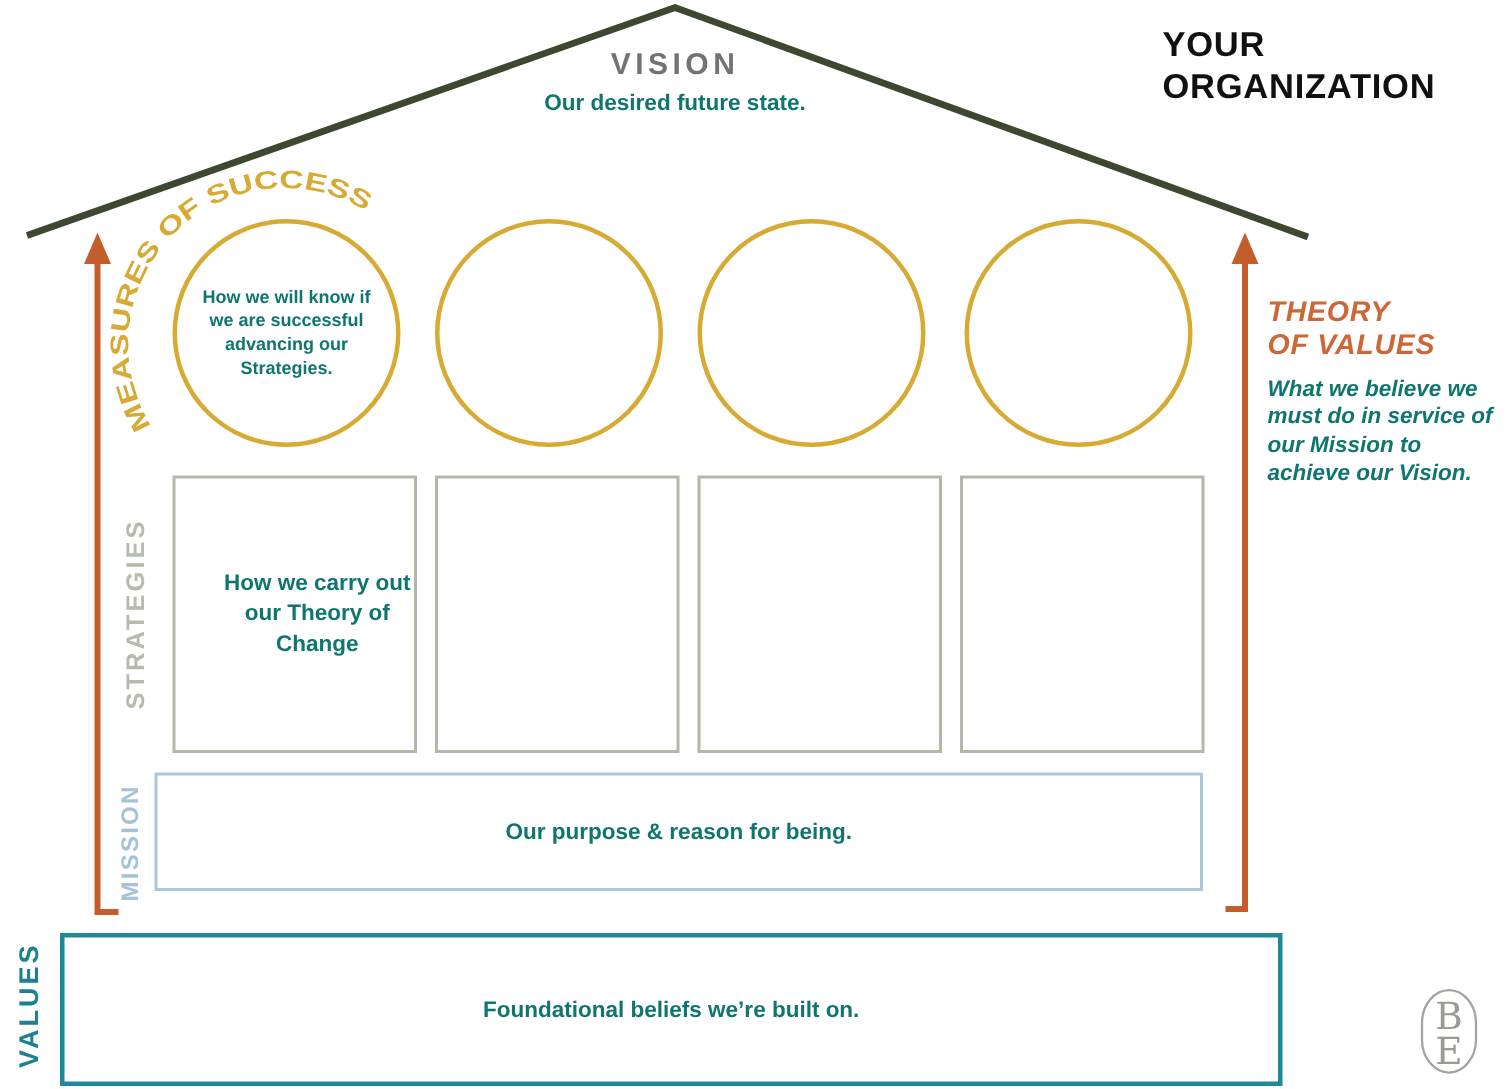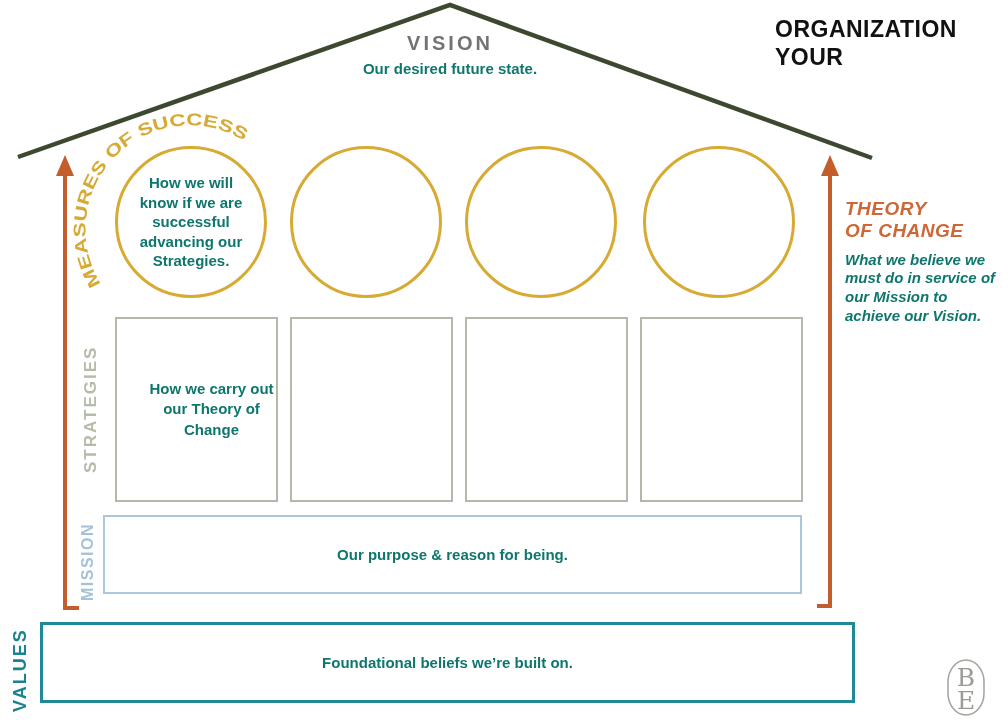--- a/index.html
+++ b/index.html
@@ -11,42 +11,42 @@
   .btxt{font-weight:bold;color:#0f766e;}
   
   .vision-label{left:300px;top:32px;width:300px;text-align:center;
     font-size:20px;font-weight:bold;letter-spacing:3px;color:#737373;}
   .vision-sub{left:300px;top:60px;width:300px;text-align:center;font-size:15px;}
   .org-name{left:775px;top:16px;font-size:23px;font-weight:bold;line-height:1.2;
     letter-spacing:0.5px;color:#111;}
   
   .m-circle{top:146px;width:142px;height:142px;border:3.5px solid #d7aa33;border-radius:50%;
     display:flex;align-items:center;justify-content:center;text-align:center;padding:2px;}
-  .m-circle .ctext{font-size:15px;line-height:1.3;width:126px;}
+  .m-circle .ctext{font-size:12px;line-height:1.3;width:126px;}
   
   .s-box{top:317px;width:163px;height:185px;border:2.5px solid #b3b9a9;box-sizing:border-box;
     display:flex;align-items:center;justify-content:center;text-align:center;}
   .s-box .ctext{font-size:15px;line-height:1.35;width:125px;}
   
   .theory{left:845px;top:198px;width:155px;font-style:italic;}
   .theory-title{font-size:19px;font-weight:bold;letter-spacing:0.5px;line-height:1.18;color:#cd6737;}
   .theory-desc{margin-top:8px;font-size:15px;line-height:1.24;}
   
   .vlabel{writing-mode:vertical-rl;transform:rotate(180deg);display:flex;
     align-items:center;justify-content:center;font-weight:bold;}
   .strategies-label{left:76px;top:317px;width:30px;height:185px;
     font-size:17px;letter-spacing:2px;color:#b6bcac;}
   .mission-label{left:74px;top:515px;width:28px;height:93px;
     font-size:16px;letter-spacing:1.5px;color:#a5c3d8;}
   .values-label{left:5px;top:624px;width:30px;height:92px;
     font-size:18px;letter-spacing:2px;color:#1a8290;}
   
   .mission-box{left:103px;top:515px;width:699px;height:79px;border:2.5px solid #abc8db;
     box-sizing:border-box;display:flex;align-items:center;justify-content:center;}
-  .values-box{left:40px;top:622px;width:815px;height:81px;border:3px solid #1f8997;
+  .values-box{left:40px;top:622px;width:815px;height:102px;border:3px solid #1f8997;
     box-sizing:border-box;display:flex;align-items:center;justify-content:center;}
   .bar-text{font-size:15px;text-align:center;}
   svg text{font-family:"Liberation Sans",sans-serif;}
   .logo-letter{font-family:"DejaVu Serif",serif;fill:#9b9b95;font-size:25px;}
 </style>
 </head>
 <body>
 
 <div class="stage">
 
@@ -75,41 +75,41 @@
       <rect x="948" y="660" width="36" height="55" rx="18" ry="22" fill="none" stroke="#a3a39f" stroke-width="1.5"></rect>
       <text class="logo-letter" x="966" y="686" text-anchor="middle">B</text>
       <text class="logo-letter" x="966" y="709" text-anchor="middle">E</text>
     </g>
   </svg>
 
   <div class="abs vision-label">VISION</div>
   <div class="abs vision-sub btxt">Our desired future state.</div>
 
   <div class="abs org-name">
+    <div>YOUR</div>
     <div>ORGANIZATION</div>
-    <div>YOUR</div>
   </div>
 
   <div class="abs m-circle" style="left:115px;">
     <div class="ctext btxt">How we will know if we are successful advancing our Strategies.</div>
   </div>
   <div class="abs m-circle" style="left:290px;">
     <div class="ctext btxt"></div>
   </div>
   <div class="abs m-circle" style="left:465px;">
     <div class="ctext btxt"></div>
   </div>
   <div class="abs m-circle" style="left:643px;">
     <div class="ctext btxt"></div>
   </div>
 
   <div class="abs theory">
     <div class="theory-title">
       <div>THEORY</div>
-      <div>OF CHANGE</div>
+      <div>OF VALUES</div>
     </div>
     <div class="theory-desc btxt">What we believe we must do in service of our Mission to achieve our Vision.</div>
   </div>
 
   <div class="abs vlabel strategies-label">STRATEGIES</div>
 
   <div class="abs s-box" style="left:115px;padding-left:30px;">
     <div class="ctext btxt">How we carry out our Theory of Change</div>
   </div>
   <div class="abs s-box" style="left:290px;">

